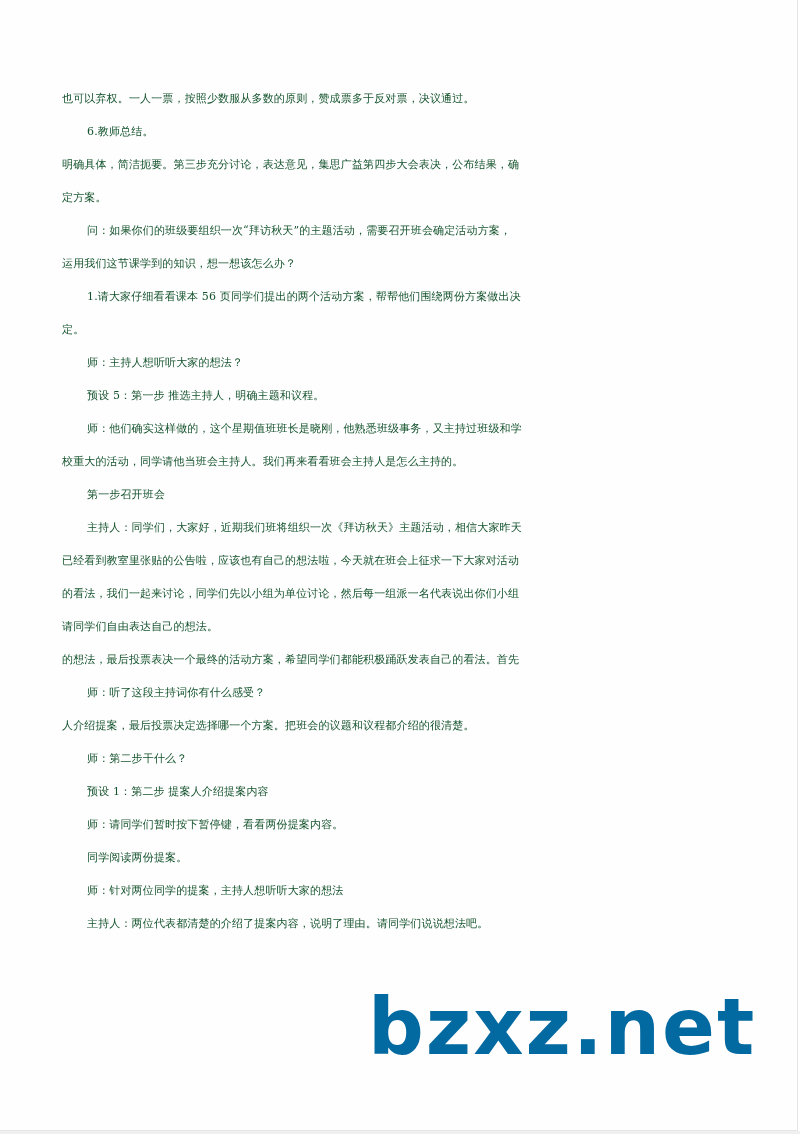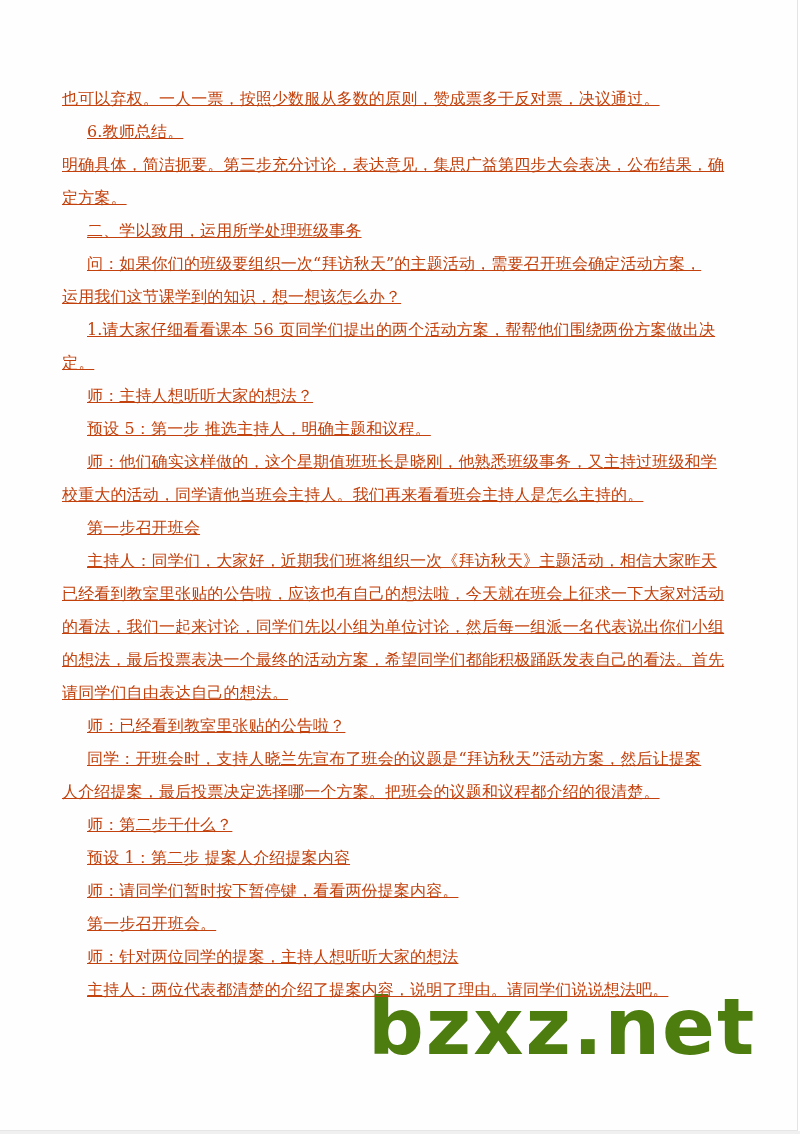--- a/index.html
+++ b/index.html
@@ -34,73 +34,70 @@
     }
     .content {
       position: absolute;
       left: 62px;
       top: 82px;
       width: 684px;
     }
     .line {
       height: 33px;
       line-height: 33px;
-      font-size: 16px;
-      color: #c2410c;
+      font-size: 11px;
+      color: #14532d;
       white-space: nowrap;
       letter-spacing: 0.15px;
-      text-decoration: underline;
     }
     .line.indent {
       padding-left: 25px;
     }
     .watermark {
       position: absolute;
       left: 368px;
       top: 982px;
       font-family: "DejaVu Sans", "Liberation Sans", sans-serif;
       font-weight: bold;
       font-size: 78px;
       line-height: 90px;
-      color: #4d7c0f;
+      color: #0369a1;
       letter-spacing: 2px;
       z-index: 0;
       white-space: nowrap;
     }
     .content { z-index: 1; }
   </style>
 </head>
 <body>
 
 <div class="page">
   <div class="watermark">bzxz.net</div>
   <div class="content" id="doc-body">
       <div class="line">也可以弃权。一人一票，按照少数服从多数的原则，赞成票多于反对票，决议通过。</div>
       <div class="line indent">6.教师总结。</div>
       <div class="line">明确具体，简洁扼要。第三步充分讨论，表达意见，集思广益第四步大会表决，公布结果，确</div>
       <div class="line">定方案。</div>
-      <div class="line indent">二、学以致用，运用所学处理班级事务</div>
       <div class="line indent">问：如果你们的班级要组织一次“拜访秋天”的主题活动，需要召开班会确定活动方案，</div>
       <div class="line">运用我们这节课学到的知识，想一想该怎么办？</div>
       <div class="line indent">1.请大家仔细看看课本 56 页同学们提出的两个活动方案，帮帮他们围绕两份方案做出决</div>
       <div class="line">定。</div>
       <div class="line indent">师：主持人想听听大家的想法？</div>
       <div class="line indent">预设 5：第一步  推选主持人，明确主题和议程。</div>
       <div class="line indent">师：他们确实这样做的，这个星期值班班长是晓刚，他熟悉班级事务，又主持过班级和学</div>
       <div class="line">校重大的活动，同学请他当班会主持人。我们再来看看班会主持人是怎么主持的。</div>
       <div class="line indent">第一步召开班会</div>
       <div class="line indent">主持人：同学们，大家好，近期我们班将组织一次《拜访秋天》主题活动，相信大家昨天</div>
       <div class="line">已经看到教室里张贴的公告啦，应该也有自己的想法啦，今天就在班会上征求一下大家对活动</div>
       <div class="line">的看法，我们一起来讨论，同学们先以小组为单位讨论，然后每一组派一名代表说出你们小组</div>
+      <div class="line">请同学们自由表达自己的想法。</div>
       <div class="line">的想法，最后投票表决一个最终的活动方案，希望同学们都能积极踊跃发表自己的看法。首先</div>
-      <div class="line">请同学们自由表达自己的想法。</div>
-      <div class="line indent">师：已经看到教室里张贴的公告啦？</div>
-      <div class="line indent">同学：开班会时，支持人晓兰先宣布了班会的议题是“拜访秋天”活动方案，然后让提案</div>
+      <div class="line indent">师：听了这段主持词你有什么感受？</div>
       <div class="line">人介绍提案，最后投票决定选择哪一个方案。把班会的议题和议程都介绍的很清楚。</div>
       <div class="line indent">师：第二步干什么？</div>
       <div class="line indent">预设 1：第二步  提案人介绍提案内容</div>
       <div class="line indent">师：请同学们暂时按下暂停键，看看两份提案内容。</div>
-      <div class="line indent">第一步召开班会。</div>
+      <div class="line indent">同学阅读两份提案。</div>
       <div class="line indent">师：针对两位同学的提案，主持人想听听大家的想法</div>
       <div class="line indent">主持人：两位代表都清楚的介绍了提案内容，说明了理由。请同学们说说想法吧。</div>
     </div>
 </div>
 <div class="edge-bottom"></div>
 
 </body></html>

